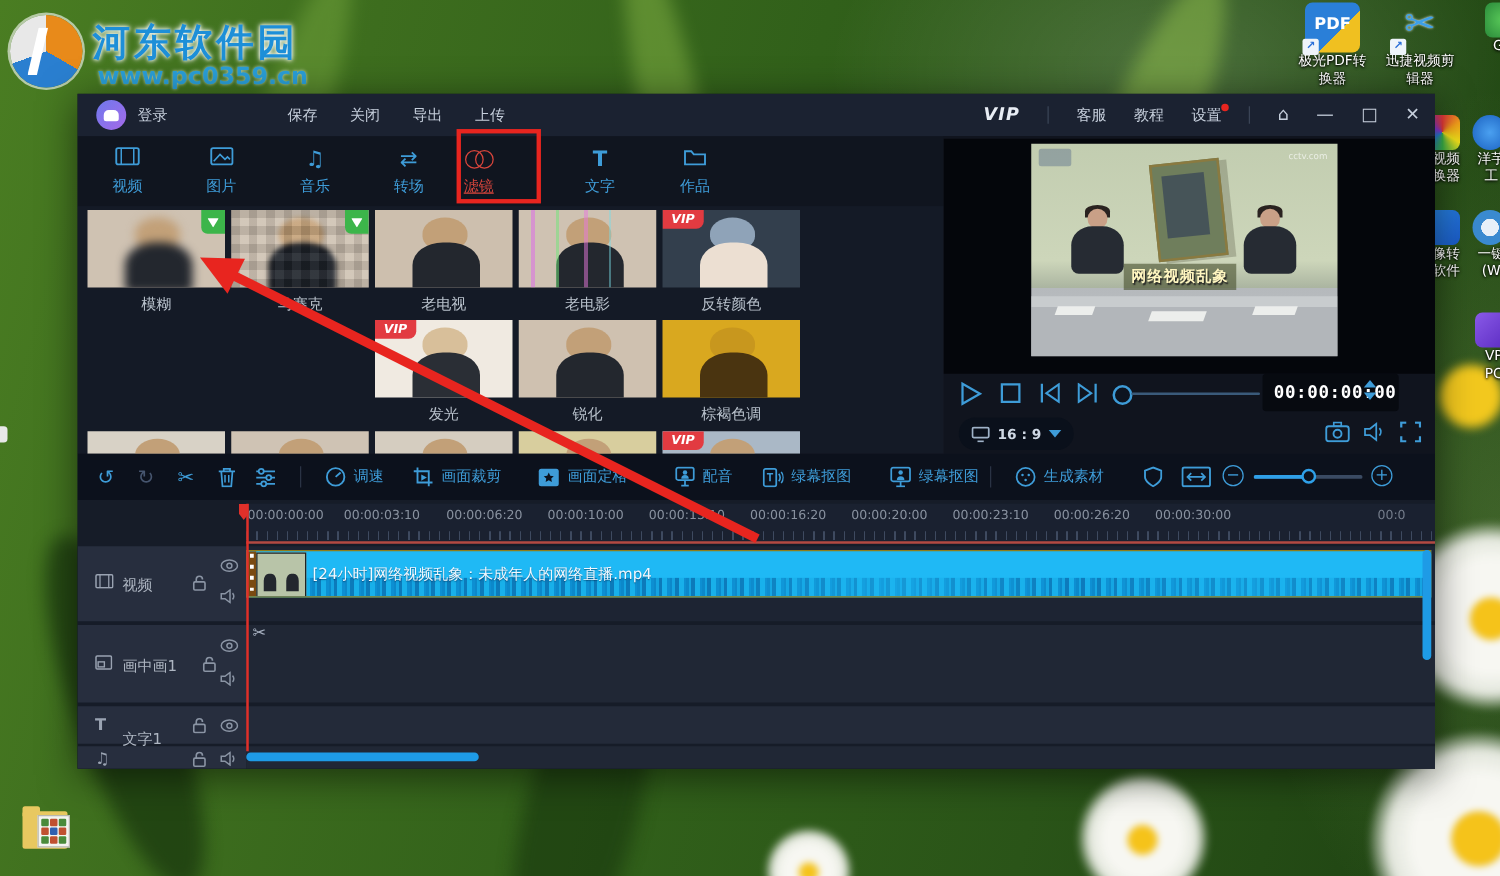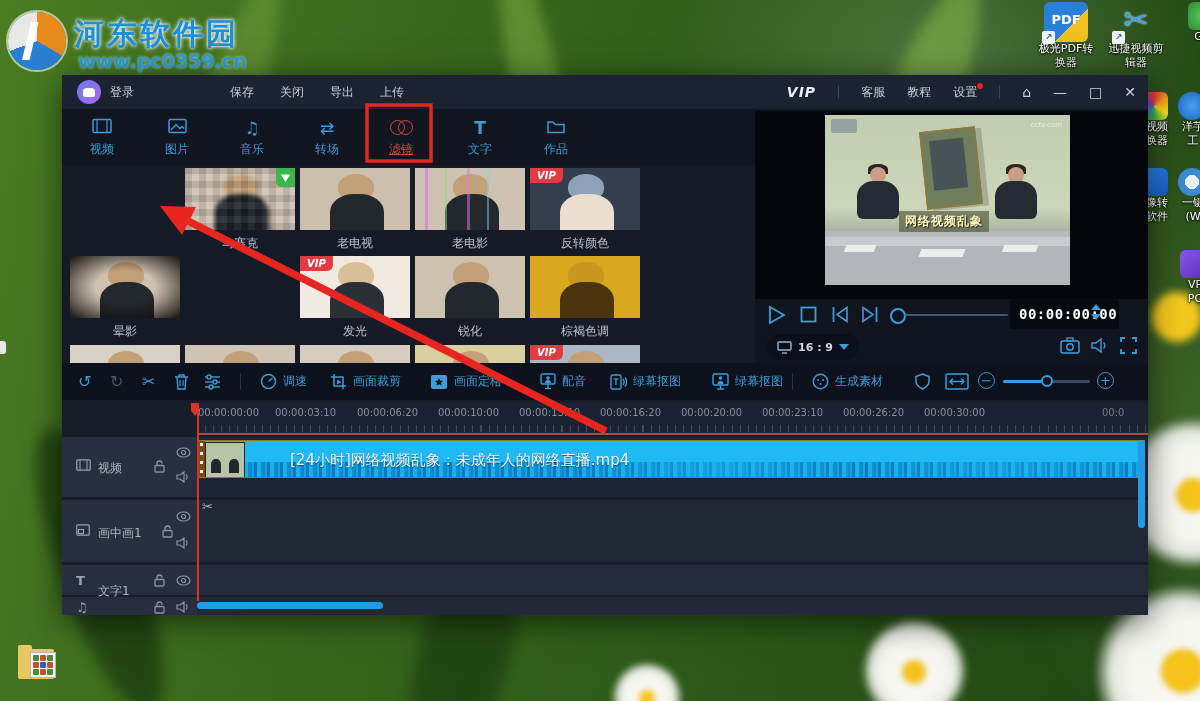--- a/index.html
+++ b/index.html
@@ -160,21 +160,21 @@
   
   #clip{position:absolute;left:0;top:3px;width:948px;height:38px;background:#1fb9f5;
     border:1px solid #8f7d1a;box-sizing:border-box;overflow:hidden;}
   #wave{position:absolute;left:0;bottom:0;right:0;height:15px;opacity:.85;
     background:repeating-linear-gradient(90deg,#0a7fc2 0 2px,#13a0dd 2px 4px,#0a6fb0 4px 7px,#18aee8 7px 11px,#0b88cc 11px 13px);
     -webkit-mask-image:linear-gradient(90deg,#000 0 40%,rgba(0,0,0,.5) 55%,#000 70%,rgba(0,0,0,.6) 85%,#000 100%);}
   #film{position:absolute;left:0;top:0;bottom:0;width:7px;background:#7a4a12;
     background-image:repeating-linear-gradient(180deg,#fff 0 3px,transparent 3px 9px);background-size:3px 100%;background-position:2px 2px;background-repeat:repeat-y;}
   #cthumb{position:absolute;left:7px;top:1px;width:38px;height:34px;background:#b8c4a8;border:1px solid #222;}
   #cthumb i{position:absolute;bottom:4px;width:10px;height:14px;background:#23272e;border-radius:40% 40% 0 0;}
-  #cliptext{position:absolute;left:52px;top:10px;color:#f2f8ff;font-size:15px;text-shadow:0 1px 1px rgba(0,40,70,.6);white-space:nowrap;margin-left:40px;}
+  #cliptext{position:absolute;left:52px;top:10px;color:#f2f8ff;font-size:12px;text-shadow:0 1px 1px rgba(0,40,70,.6);white-space:nowrap;}
   #playhead{position:absolute;left:135px;top:3px;width:2px;height:198px;background:#e0302a;z-index:5;}
   #pflag{position:absolute;left:129px;top:3px;width:8px;height:13px;background:#e0302a;
     clip-path:polygon(0 0,100% 0,100% 60%,50% 100%,0 60%);z-index:5;}
   .sbar{position:absolute;background:#1e9be6;border-radius:4px;z-index:6;}
   #lanecut{position:absolute;left:140px;top:99px;color:#aab4c4;font-size:13px;z-index:4;}
   
   #anno{position:absolute;left:0;top:0;z-index:50;pointer-events:none;}
 </style>
 </head>
 <body>
@@ -306,39 +306,49 @@
       <div class="tlab">图片</div>
     </div>
     <div class="tab" style="left:166px;">
       <div class="ticon">♫</div>
       <div class="tlab">音乐</div>
     </div>
     <div class="tab" style="left:241px;">
       <div class="ticon">⇄</div>
       <div class="tlab">转场</div>
     </div>
-    <div class="tab red" style="left:315px;text-decoration:underline;">
+    <div class="tab red" style="left:297px;text-decoration:underline;">
       <div class="ticon"><span class="fcircles"><i></i><i></i></span></div>
       <div class="tlab">滤镜</div>
     </div>
     <div class="tab" style="left:394px;">
       <div class="ticon" style="font-weight:bold;">T</div>
       <div class="tlab">文字</div>
     </div>
     <div class="tab" style="left:470px;">
       <div class="ticon">
         <svg width="18" height="15" viewBox="0 0 18 15">
             <path d="M1 3 h5 l2 2.5 h9 v8 h-16 z" fill="none" stroke="#3e9cd8" stroke-width="1.5"></path>
           </svg>
       </div>
       <div class="tlab">作品</div>
     </div>
   </div>
 
   <div class="a" id="fpanel">
+    <div class="fitem" style="left:8px;top:3px;">
+      <div class="thumb f-blur">
+          <div class="scene">
+            <i class="hair"></i>
+            <i class="bod"></i>
+          </div>
+          <span class="gbadge"></span>
+        </div>
+      <div class="flabel">模糊</div>
+    </div>
     <div class="fitem" style="left:123px;top:3px;">
       <div class="thumb f-mosaic">
           <div class="scene">
             <i class="hair"></i>
             <i class="bod"></i>
           </div>
           <span class="gbadge"></span>
         </div>
       <div class="flabel">马赛克</div>
     </div>
@@ -362,29 +372,20 @@
     </div>
     <div class="fitem" style="left:468px;top:3px;">
       <div class="thumb f-invert">
           <div class="scene">
             <i class="hair"></i>
             <i class="bod"></i>
           </div>
           <span class="vbadge">VIP</span>
         </div>
       <div class="flabel">反转颜色</div>
-    </div>
-    <div class="fitem" style="left:8px;top:91px;">
-      <div class="thumb f-vignette">
-          <div class="scene">
-            <i class="hair"></i>
-            <i class="bod"></i>
-          </div>
-        </div>
-      <div class="flabel">晕影</div>
     </div>
     <div class="fitem" style="left:238px;top:91px;">
       <div class="thumb f-glow">
           <div class="scene">
             <i class="hair"></i>
             <i class="bod"></i>
           </div>
           <span class="vbadge">VIP</span>
         </div>
       <div class="flabel">发光</div>

